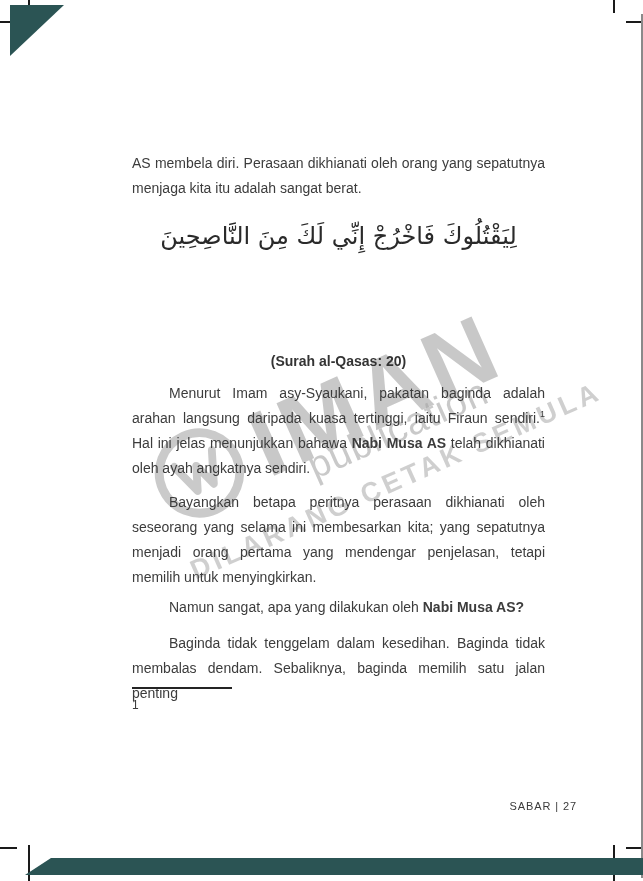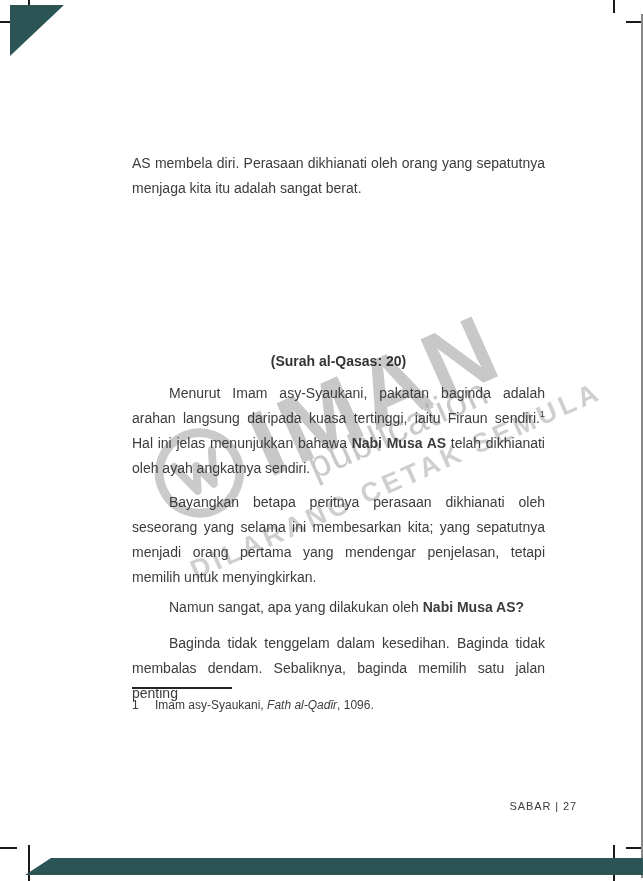--- a/index.html
+++ b/index.html
@@ -145,36 +145,36 @@
       <span class="wm-brand">IMAN</span>
     </div>
     <span class="wm-sub">publication</span>
     <span class="wm-notice">DILARANG CETAK SEMULA</span>
   </div>
 
   <div class="content">
 
     <p class="block para p1">AS membela diri. Perasaan dikhianati oleh orang yang sepatutnya menjaga kita itu adalah sangat berat.</p>
 
+    <div class="block arabic-line">لِيَقْتُلُوكَ فَاخْرُجْ إِنِّي لَكَ مِنَ النَّاصِحِينَ</div>
 
 
     <p class="block quote-ref">(Surah al-Qasas: 20)</p>
 
     <p class="block para indent p2"><span>Menurut Imam asy-Syaukani, pakatan baginda adalah arahan langsung daripada kuasa tertinggi, iaitu Firaun sendiri.</span><sup class="fn-ref">1</sup><span> Hal ini jelas menunjukkan bahawa </span><span class="bold-seg">Nabi Musa AS</span><span> telah dikhianati oleh ayah angkatnya sendiri.</span></p>
 
     <p class="block para indent p3">Bayangkan betapa peritnya perasaan dikhianati oleh seseorang yang selama ini membesarkan kita; yang sepatutnya menjadi orang pertama yang mendengar penjelasan, tetapi memilih untuk menyingkirkan.</p>
 
     <p class="block para indent p4"><span>Namun sangat, apa yang dilakukan oleh </span><span class="bold-seg">Nabi Musa AS?</span></p>
 
     <p class="block para indent p5">Baginda tidak tenggelam dalam kesedihan. Baginda tidak membalas dendam. Sebaliknya, baginda memilih satu jalan penting</p>
 
     <div class="block fn-rule"></div>
 
     <div class="block footnote">
       <span class="fn-num">1</span>
-      <span><span>Imam asy-Syaukani, </span><span class="fn-title">Fath al-Qadīr</span><span>, 1096.</span></span>
     </div>
 
   </div>
 
   <div class="footer">SABAR | 27</div>
 
 </div>
 
 </body></html>

